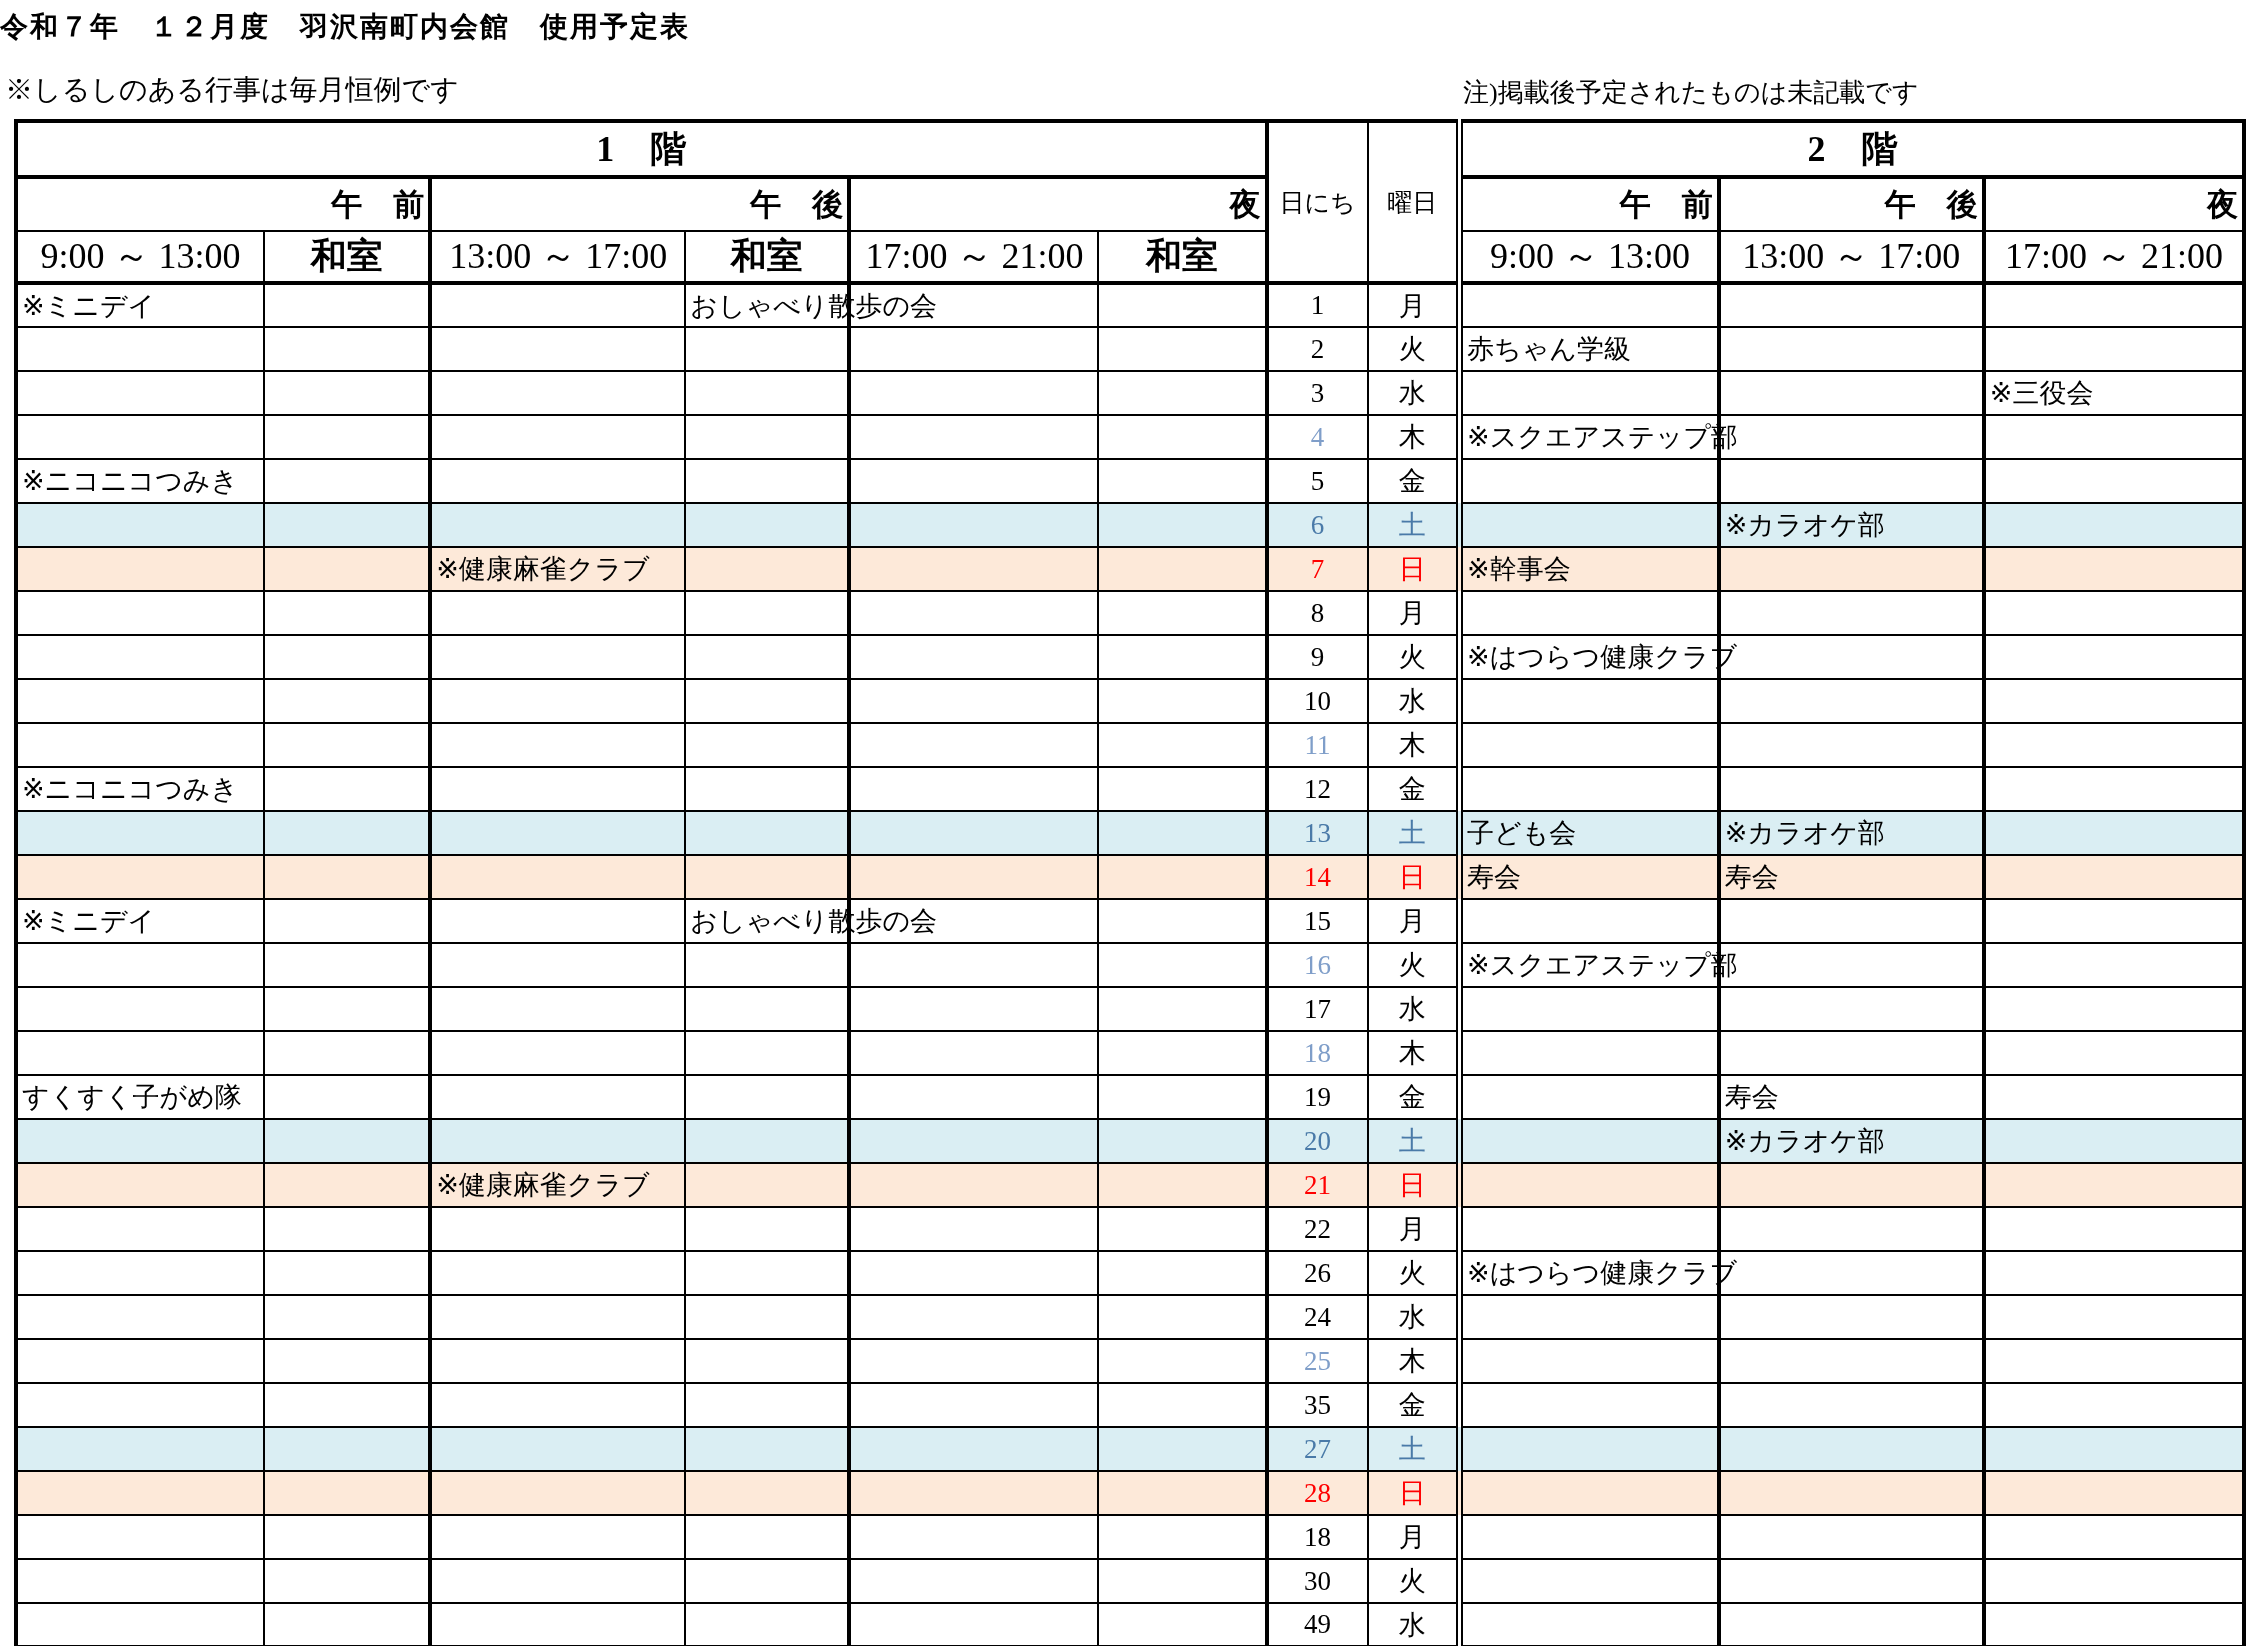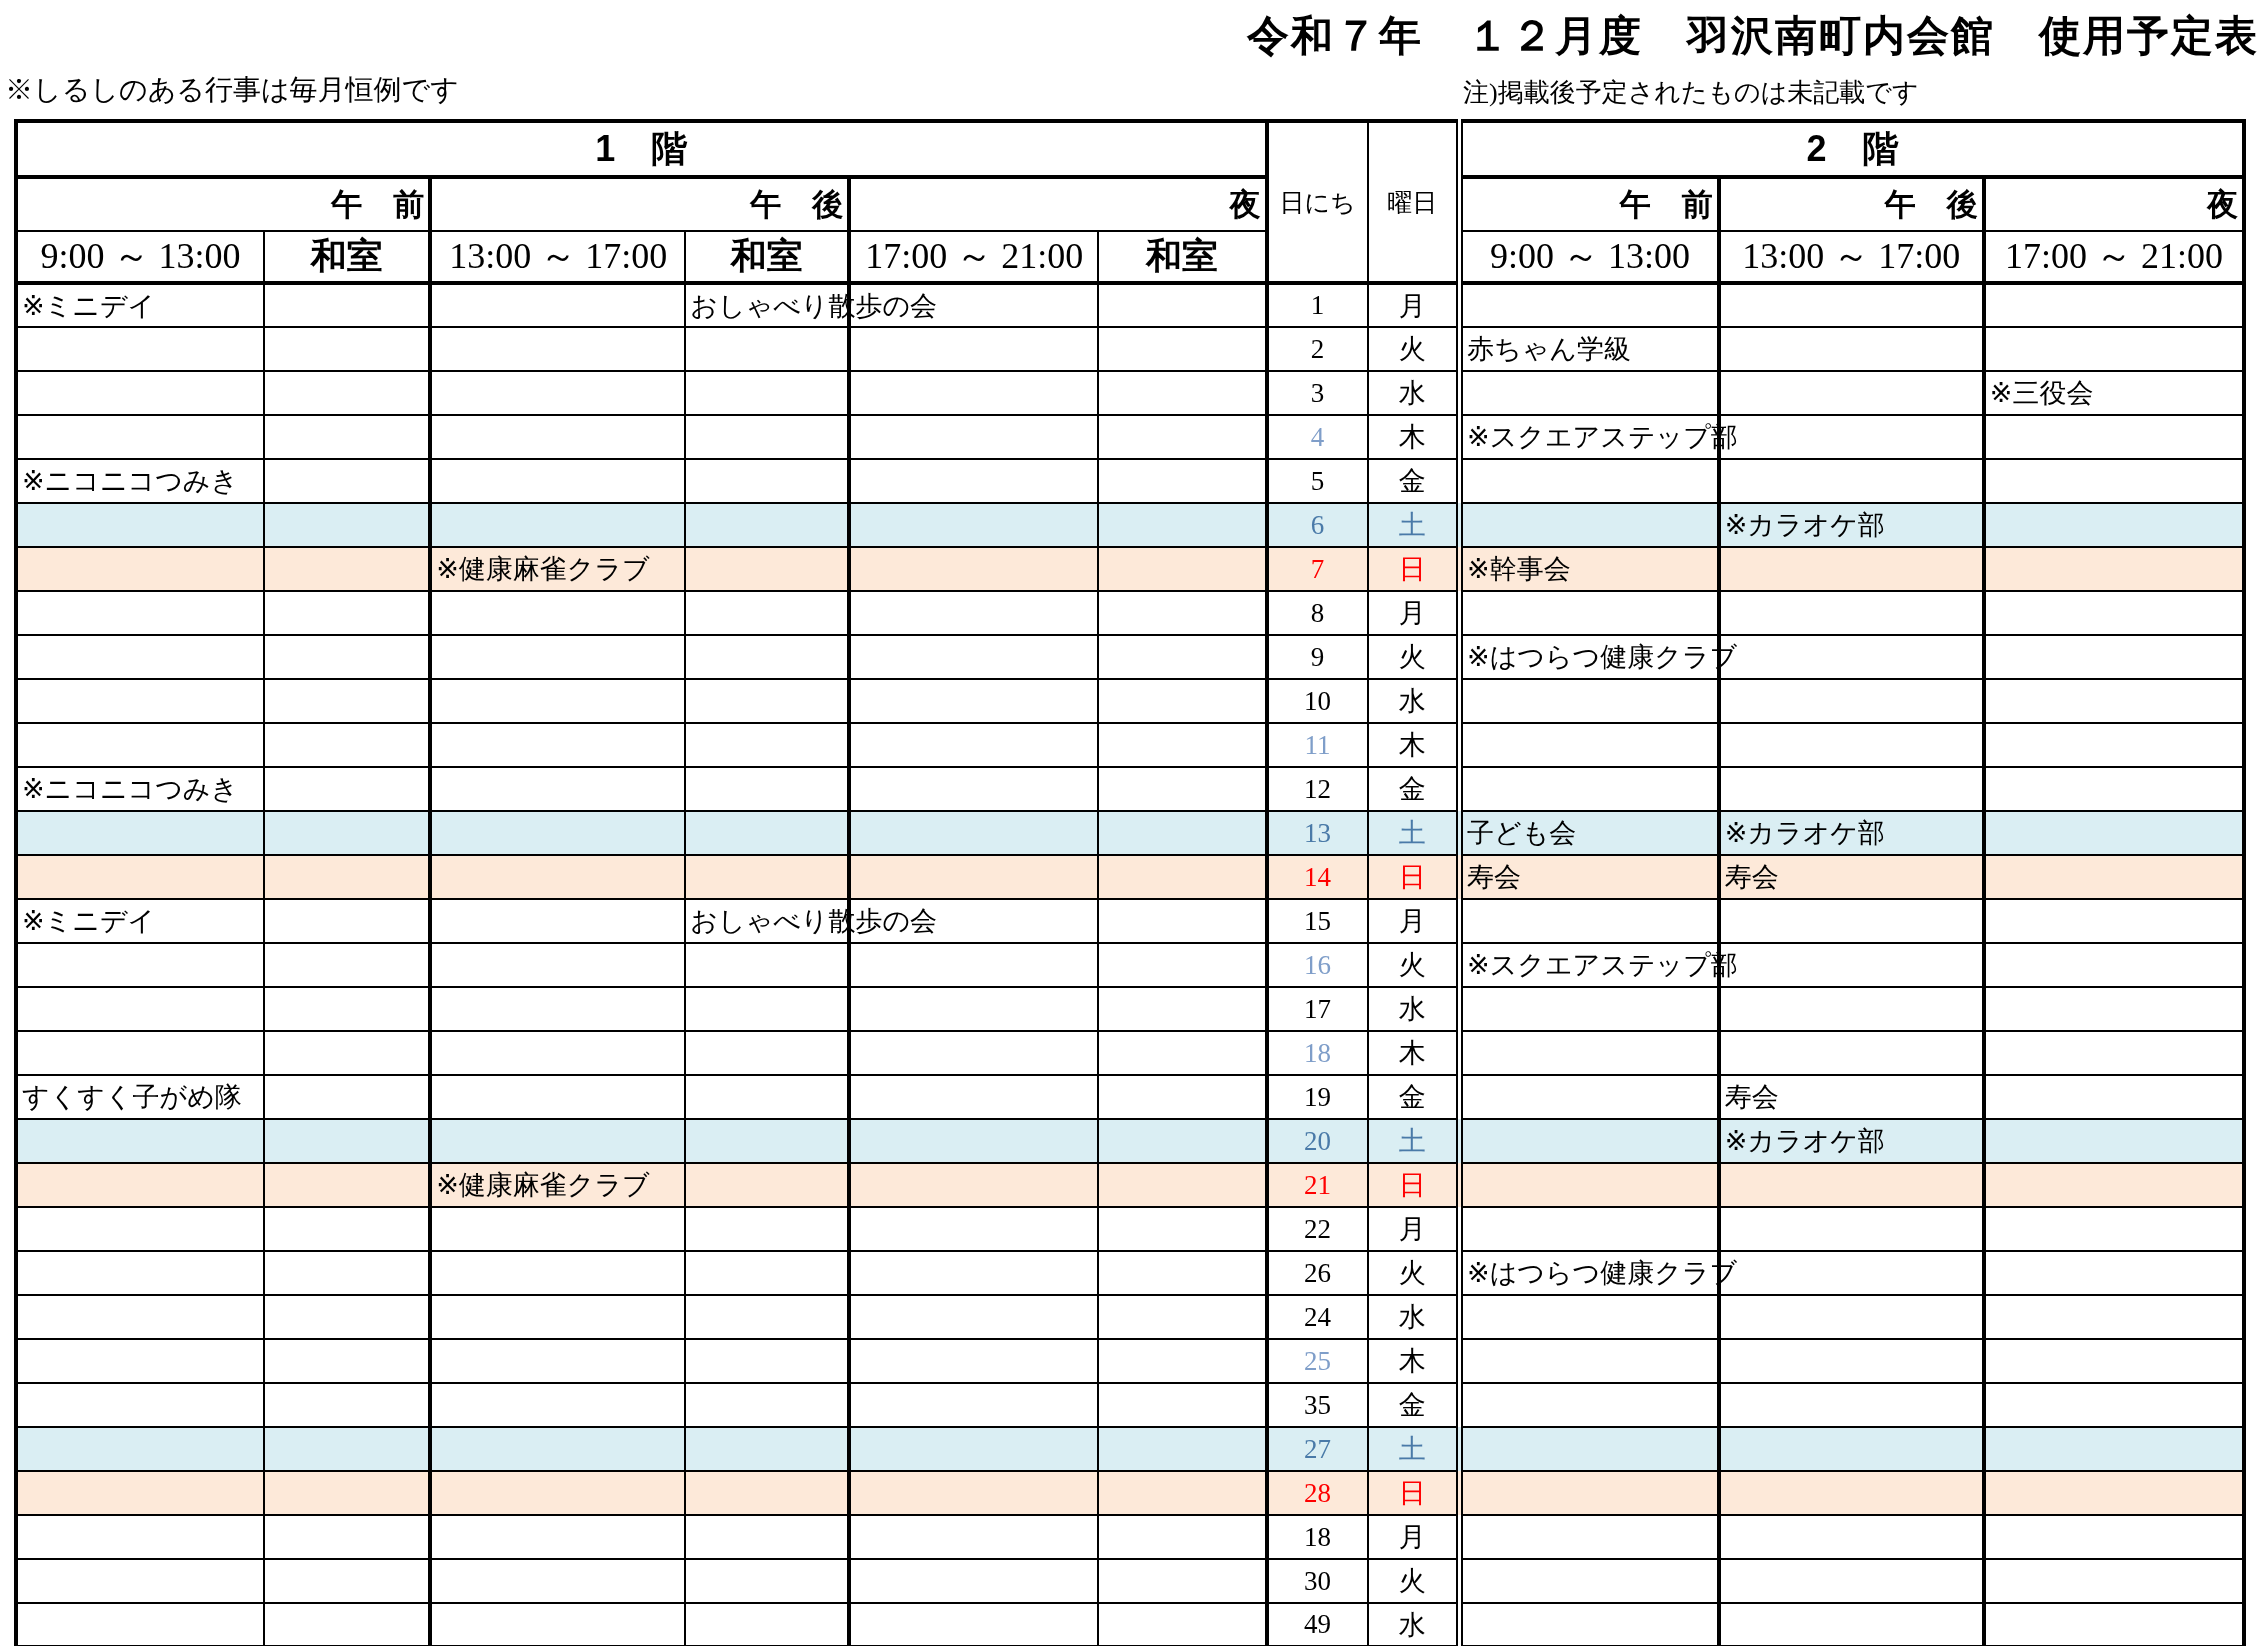--- a/index.html
+++ b/index.html
@@ -7,42 +7,42 @@
     --sun_text:#ff0000; --line:#000000;
   }
   *{box-sizing:border-box;}
   html,body{margin:0;padding:0;}
   body{
     width:2259px;height:1646px;background:#ffffff;position:relative;
     font-family:"Liberation Serif","DejaVu Serif",serif;color:#000;
     overflow:hidden;
   }
   .title{
-    position:absolute;top:8px;left:0;width:100%;text-align:right;
-    font-size:42px;font-weight:bold;letter-spacing:2px;
+    position:absolute;top:8px;left:0;width:100%;text-align:left;
+    font-size:28px;font-weight:bold;letter-spacing:2px;
   }
   .note-left{
     position:absolute;top:71px;left:5px;font-size:28px;
   }
   .note-right{
     position:absolute;top:75px;left:1463px;font-size:26px;
   }
   table.sched{
     position:absolute;top:119px;left:14px;
     border-collapse:collapse;table-layout:fixed;
     border:4px solid var(--line);
     width:2232px;
   }
   .sched th,.sched td{
     border:2px solid var(--line);
     padding:0 4px;overflow:visible;white-space:nowrap;
   }
   
   .rowA th{height:56px;font-size:36px;font-weight:bold;border-bottom:4px solid var(--line);
-           font-family:Liberation Sans, sans-serif;}
+           font-family:Liberation Serif, serif;}
   .rowB th{height:54px;font-size:31px;font-weight:bold;
            font-family:"Liberation Sans","DejaVu Sans",sans-serif;text-align:right;}
   .rowC th{height:52px;font-size:36px;font-weight:normal;border-bottom:4px solid var(--line);}
   .rowC th.washitsu{font-family:"Liberation Sans","DejaVu Sans",sans-serif;font-weight:bold;}
   th.datecol{font-size:25px;font-weight:normal;border-bottom:4px solid var(--line);}
   
   .sched tbody td{height:44px;font-size:27px;vertical-align:middle;}
   td.ev{font-family:"Liberation Sans","DejaVu Sans",sans-serif;text-align:left;font-size:26px;}
   td.evs{font-size:18px;}
   td.num,td.wd{text-align:center;font-size:30px;}

